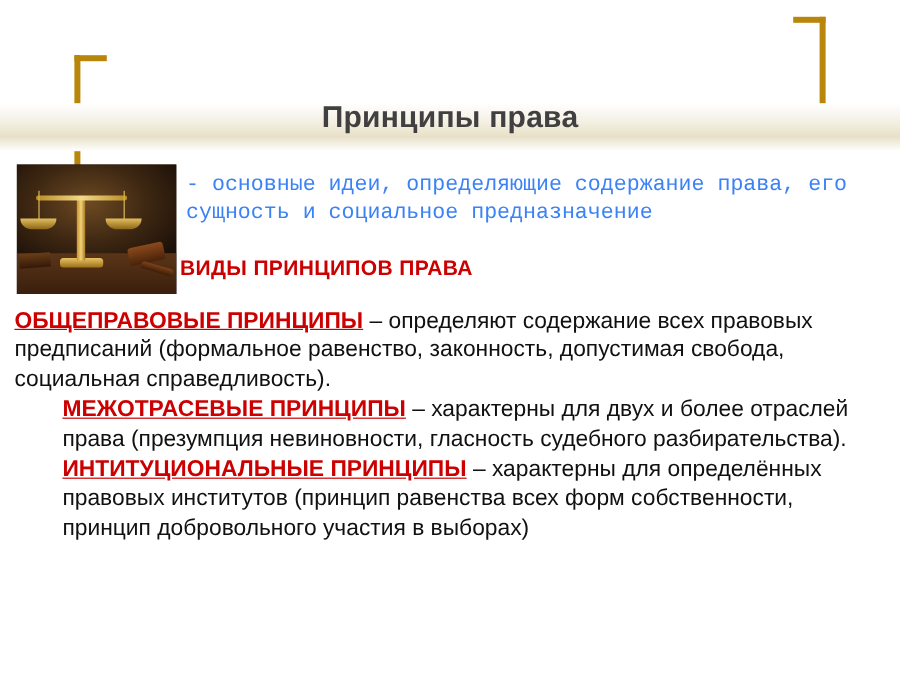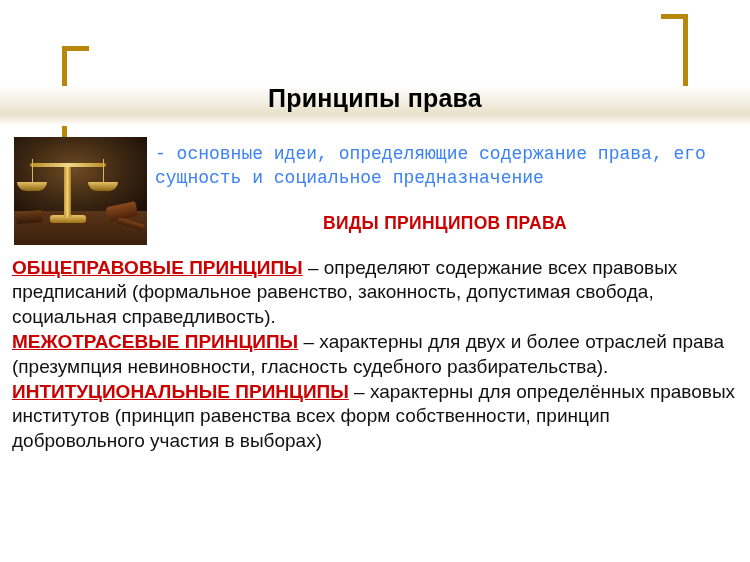--- a/index.html
+++ b/index.html
@@ -44,21 +44,21 @@
     background: linear-gradient(to bottom, #ffffff 0%, #f3efe2 40%, #e8e0c8 70%, #ffffff 100%);
   }
   .title {
     position: absolute;
     left: 0;
     top: 84px;
     width: 750px;
     text-align: center;
     font-size: 25px;
     font-weight: bold;
-    color: #000000;
+    color: #404040;
     letter-spacing: 0.2px;
   }
 
   
   .scales-photo {
     position: absolute;
     left: 14px;
     top: 137px;
     width: 133px;
     height: 108px;
@@ -160,41 +160,40 @@
     font-size: 18px;
     color: #3b82f6;
     line-height: 1.32;
     font-family: Liberation Mono, monospace;
   }
   .subhead {
     position: absolute;
     left: 150px;
     top: 213px;
     width: 590px;
-    text-align: center;
     font-size: 17.5px;
     font-weight: bold;
     color: #cc0000;
     letter-spacing: 0.3px;
   }
 
   .body-block {
     position: absolute;
     left: 12px;
     top: 256px;
     width: 728px;
     font-size: 19px;
     color: #111111;
     line-height: 1.285;
   }
   .para {
     margin: 0 0 0 0;
     text-indent: 0;
   }
-  .para + .para { margin-top: 1px; }
+  .para + .para { margin-top: 1px; margin-left: 40px; }
   .kw {
     color: #cc0000;
     font-weight: bold;
     text-decoration: underline;
   }
 </style>
 </head>
 <body>
 
 <div class="bracket bracket-left"></div>

